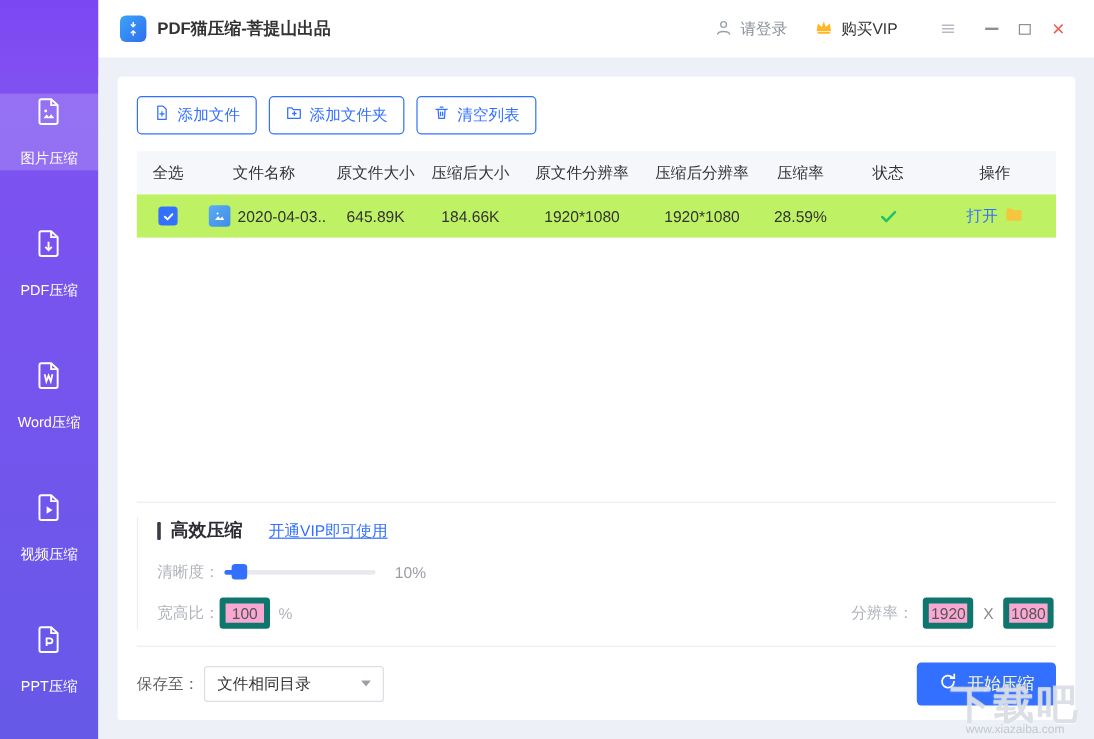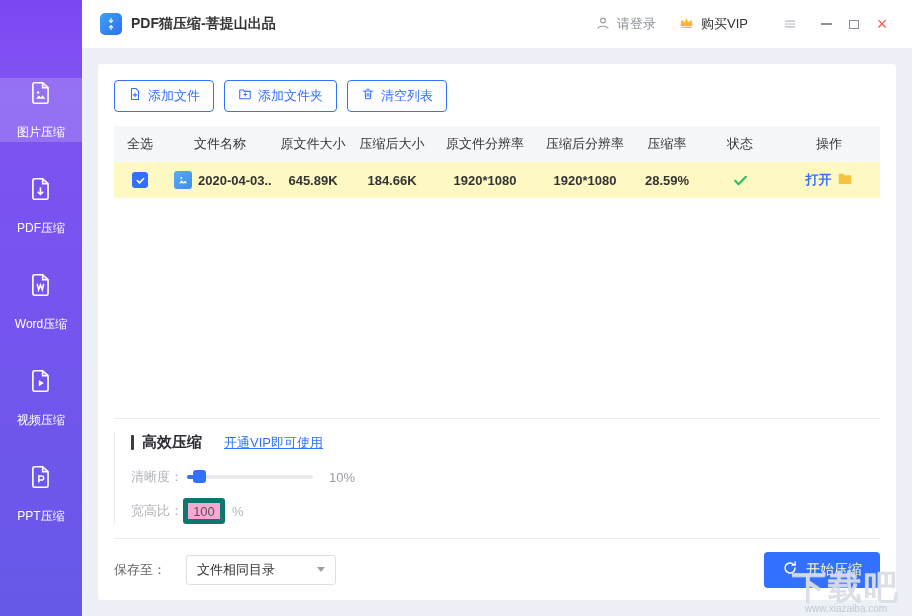--- a/index.html
+++ b/index.html
@@ -4,21 +4,21 @@
 <style>
   * { margin:0; padding:0; box-sizing:border-box; }
   html,body { width:912px; height:616px; overflow:hidden; }
   body { font-family:"Liberation Sans","DejaVu Sans",sans-serif; background:#fff; }
   .app { display:flex; width:912px; height:616px; position:relative; }
 
   
   .sidebar { flex:0 0 82px; width:82px; background:linear-gradient(180deg,#8150f2 0%,#7754ee 45%,#6659e8 100%); }
   .sidebar-corner { height:64px; background:linear-gradient(180deg,#7c47f3,#8150f2); }
   .nav { padding-top:14px; }
-  .nav-item { width:82px; height:64px; display:flex; flex-direction:column; align-items:center; justify-content:center; gap:18px; margin-bottom:32px; color:#fff; font-size:12px; cursor:pointer; }
+  .nav-item { width:82px; height:64px; display:flex; flex-direction:column; align-items:center; justify-content:center; gap:18px; margin-bottom:46px; color:#fff; font-size:12px; cursor:pointer; }
   .nav-item.active { background:rgba(255,255,255,0.18); }
   .nav-item svg { display:block; }
 
   
   .main { flex:1; display:flex; flex-direction:column; min-width:0; }
   .titlebar { height:48px; background:#fff; display:flex; align-items:center; padding:0 16px 0 18px; }
   .app-logo { width:22px; height:22px; border-radius:5px; background:linear-gradient(135deg,#3ba4f6,#2e6ef0); display:flex; align-items:center; justify-content:center; margin-right:9px; }
   .app-title { font-size:14px; font-weight:bold; color:#333; }
   .tb-right { margin-left:auto; display:flex; align-items:center; }
   .chip { display:flex; align-items:center; gap:6px; font-size:13px; cursor:pointer; }
@@ -33,21 +33,21 @@
   
   .content { flex:1; background:#edf0f6; padding:16px; position:relative; min-height:0; }
   .panel { background:#fff; border-radius:3px; width:100%; height:100%; display:flex; flex-direction:column; padding:16px 16px 0 16px; }
 
   .toolbar { display:flex; gap:10px; }
   .tbtn { height:32px; display:inline-flex; align-items:center; gap:6px; padding:0 13px; border:1px solid #3370ff; border-radius:4px; background:#fff; color:#3370ff; font-size:13px; cursor:pointer; font-family:Liberation Mono, monospace; }
 
   
   .table { margin-top:14px; }
   .t-head { display:flex; height:36px; background:#f6f7fa; align-items:center; font-size:13px; color:#333; }
-  .t-row { display:flex; height:36px; background:#fef9c3; align-items:center; font-size:13px; color:#333; cursor:pointer;font-weight:bold; }
+  .t-row { display:flex; height:36px; background:#bef264; align-items:center; font-size:13px; color:#333; cursor:pointer; }
   .c { display:flex; justify-content:center; align-items:center; }
   .c0{width:52px}.c1{width:108px}.c2{width:78px}.c3{width:80px}.c4{width:106px}.c5{width:94px}.c6{width:70px}.c7{width:76px}.c8{flex:1}
   .cell-name { justify-content:flex-start !important; padding-left:8px; gap:6px; }
   .cbx { width:16px; height:16px; border-radius:3px; background:#3370ff; display:flex; align-items:center; justify-content:center; cursor:pointer; }
   .thumb { width:18px; height:18px; border-radius:3px; background:linear-gradient(135deg,#5cabf4,#3d8de8); display:flex; align-items:center; justify-content:center; }
   .open-link { color:#3370ff; display:flex; align-items:center; gap:5px; cursor:pointer; }
   .filler { flex:1; }
 
   
   .settings { border-top:1px solid #ebedf0; display:flex; padding:12px 0 14px 0; }
@@ -70,21 +70,21 @@
   .slider-handle { position:absolute; left:6px; top:-5px; width:13px; height:13px; background:#3370ff; border-radius:3px; cursor:pointer; }
   .clarity-val { margin-left:16px; color:#9a9da5; }
 
   .dim-row { display:flex; align-items:center; margin-top:12px; font-size:13px; color:#b0b3ba; padding-right:2px; }
   .num-input { width:42px; height:26px; border:5px solid #0f766e; border-radius:3px; text-align:center; font-size:13px; color:#555; background:#f9a8d4; font-family:inherit; outline:none; }
   .pct { margin-left:7px; color:#b0b3ba; }
   .res-group { margin-left:auto; display:flex; align-items:center; gap:8px; color:#b0b3ba; }
   .res-x { color:#888; }
 
   
-  .footerbar { border-top:1px solid #ebedf0; height:62px; display:flex; align-items:center;gap:16px; }
+  .footerbar { border-top:1px solid #ebedf0; height:62px; display:flex; align-items:center; }
   .save-label { font-size:13px; color:#666; }
   .select { width:150px; height:30px; border:1px solid #dcdfe4; border-radius:3px; display:flex; align-items:center; justify-content:space-between; padding:0 10px; font-size:13px; color:#333; margin-left:4px; cursor:pointer; background:#fff; }
   .caret { width:0; height:0; border-left:4px solid transparent; border-right:4px solid transparent; border-top:5px solid #9aa0a8; }
   .start-btn { margin-left:auto; height:36px; background:#3370ff; color:#fef9c3; border:none; border-radius:4px; display:flex; align-items:center; gap:8px; padding:0 18px; font-size:14px; cursor:pointer; font-family:inherit; }
 
   
   .watermark { position:absolute; right:12px; bottom:2px; text-align:center; z-index:20; pointer-events:none; }
   .wm-title { font-size:34px; font-weight:bold; letter-spacing:2px; color:rgba(214,218,226,0.85); text-shadow:0 1px 1px rgba(255,255,255,0.7); line-height:1.1; }
   .wm-url { font-size:10px; color:rgba(190,195,205,0.9); margin-top:-3px; }
 </style>
@@ -309,20 +309,26 @@
               <span class="slider">
                 <span class="slider-fill"></span>
                 <span class="slider-handle"></span>
               </span>
               <span class="clarity-val">10%</span>
             </div>
             <div class="dim-row">
               <span>宽高比：</span>
               <input class="num-input" value="100" style="">
               <span class="pct">%</span>
+              <span class="res-group">
+                <span>分辨率：</span>
+                <input class="num-input" value="1920" style="">
+                <span class="res-x">X</span>
+                <input class="num-input" value="1080" style="">
+              </span>
             </div>
           </div>
         </div>
 
         <div class="footerbar">
           <span class="save-label">保存至：</span>
           <span class="select">
             <span>文件相同目录</span>
             <span class="caret"></span>
           </span>

